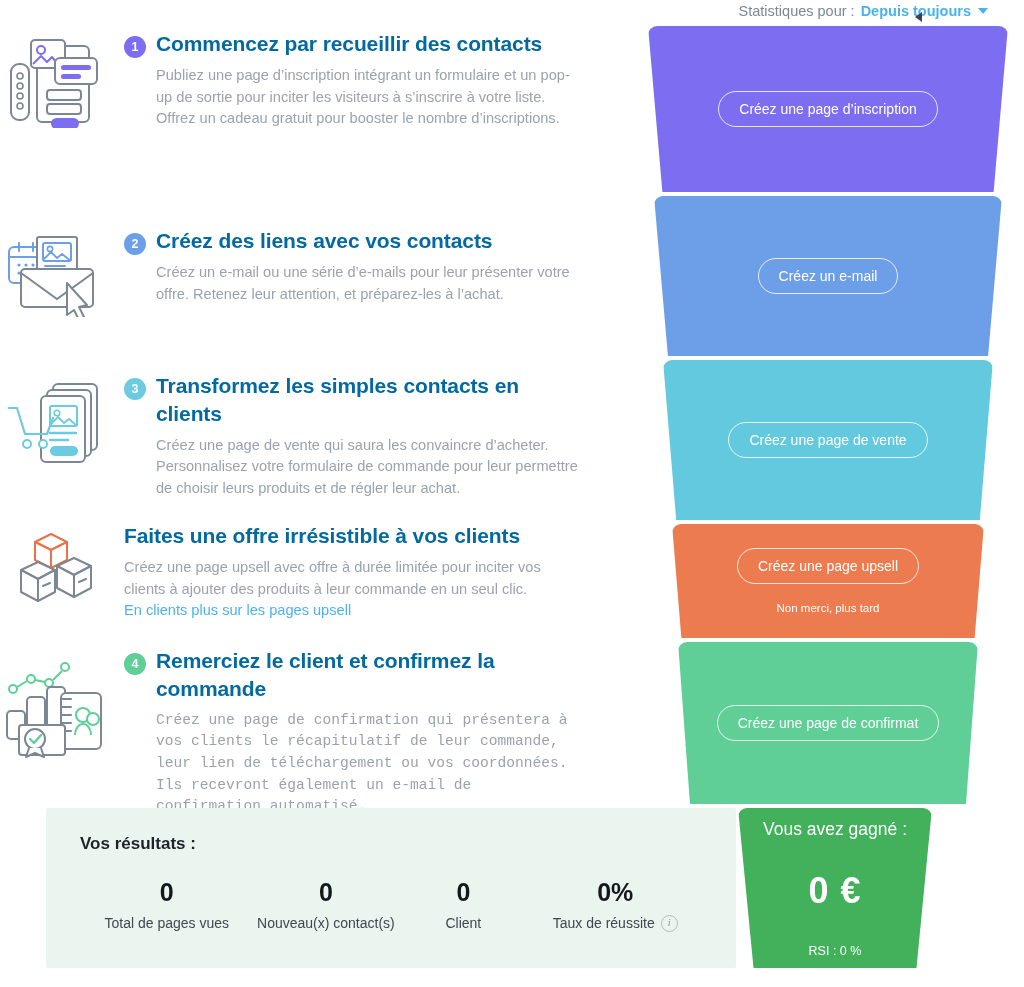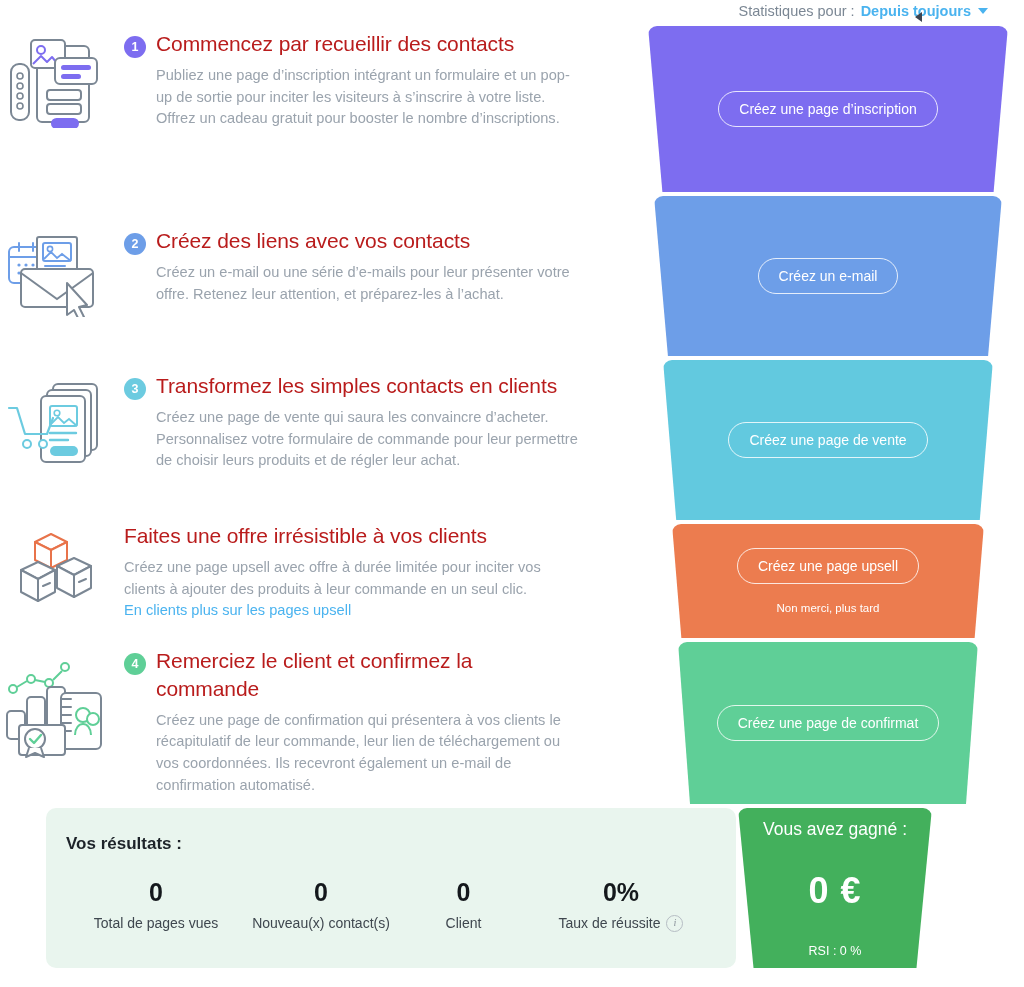--- a/index.html
+++ b/index.html
@@ -35,22 +35,22 @@
   }
   .step-body { width: 470px; padding-left: 14px; }
   .step-title-row { display: flex; align-items: flex-start; }
   .badge {
     width: 22px; height: 22px; min-width: 22px; border-radius: 50%;
     color: #fff; font-size: 12.5px; font-weight: bold;
     display: flex; align-items: center; justify-content: center;
     margin-right: 10px; margin-top: 6px;
   }
   .step-title {
-    font-size: 21px; color: #b91c1c; line-height: 1.33;
-    font-weight: normal; letter-spacing: -0.1px;
+    font-size: 21px; color: #0369a1; line-height: 1.33;
+    font-weight: bold; letter-spacing: -0.1px;
   }
   .step-desc {
     margin-top: 7px; font-size: 14.6px; line-height: 1.48;
     color: #9aa3ad;
   }
   .step-link {
     display: inline-block; margin-top: 2px;
     font-size: 14.6px; color: #4ab3ef; text-decoration: none; cursor: pointer;
   }
 
@@ -75,22 +75,22 @@
   }
   .fsub {
     position: relative; z-index: 2; margin-top: 18px;
     color: #ffffff; font-size: 11.5px; cursor: pointer;
   }
 
   
   .results {
     position: absolute; left: 46px; top: 808px;
     width: 690px; height: 160px;
-    background: #e9f5ee; border-radius: 10px;
-    padding: 26px 20px;
+    background: #e9f5ee; border-radius: 2px;
+    padding: 26px 34px;
   }
   .results-title { font-size: 17px; font-weight: bold; color: #1d2329; }
   .metrics { display: flex; margin-top: 24px; }
   .metric { text-align: center; }
   .metric:nth-child(1) { width: 180px; }
   .metric:nth-child(2) { width: 150px; }
   .metric:nth-child(3) { width: 135px; }
   .metric:nth-child(4) { width: 180px; }
   .metric-value { font-size: 25px; font-weight: bold; color: #14181c; }
   .metric-label {
@@ -272,21 +272,21 @@
           <circle cx="30" cy="86" r="10" stroke="#7b8794" stroke-width="2" fill="#fff"></circle>
           <path d="M25 86l4 4 7-8" stroke="#5fcf97" stroke-width="2.4" fill="none" stroke-linecap="round" stroke-linejoin="round"></path>
           <path d="M24 95l-3 9 9-4 9 4-3-9" stroke="#7b8794" stroke-width="2" fill="#fff" stroke-linejoin="round"></path>
         </svg>
       </div>
       <div class="step-body">
         <div class="step-title-row">
           <span class="badge" style="background:#5fcf97;">4</span>
           <h2 class="step-title">Remerciez le client et confirmez la commande</h2>
         </div>
-        <p class="step-desc" style="padding-left:32px;">Créez une page de confirmation qui présentera à vos clients le récapitulatif de leur commande, leur lien de téléchargement ou vos coordonnées. Ils recevront également un e-mail de confirmation automatisé.</p>
+        <p class="step-desc" style="padding-left:32px;font-family:Liberation Mono, monospace;">Créez une page de confirmation qui présentera à vos clients le récapitulatif de leur commande, leur lien de téléchargement ou vos coordonnées. Ils recevront également un e-mail de confirmation automatisé.</p>
       </div>
     </div>
 
   </div>
 
   <div class="funnel">
 
     <div class="fseg" style="top:26px; width:360px; height:166px;">
       <div class="fseg-shape" style="background:#7d6df0; clip-path: polygon(0 0, 100% 0, 96% 100%, 4% 100%);"></div>
       <button class="fbtn">Créez une page d’inscription</button>

